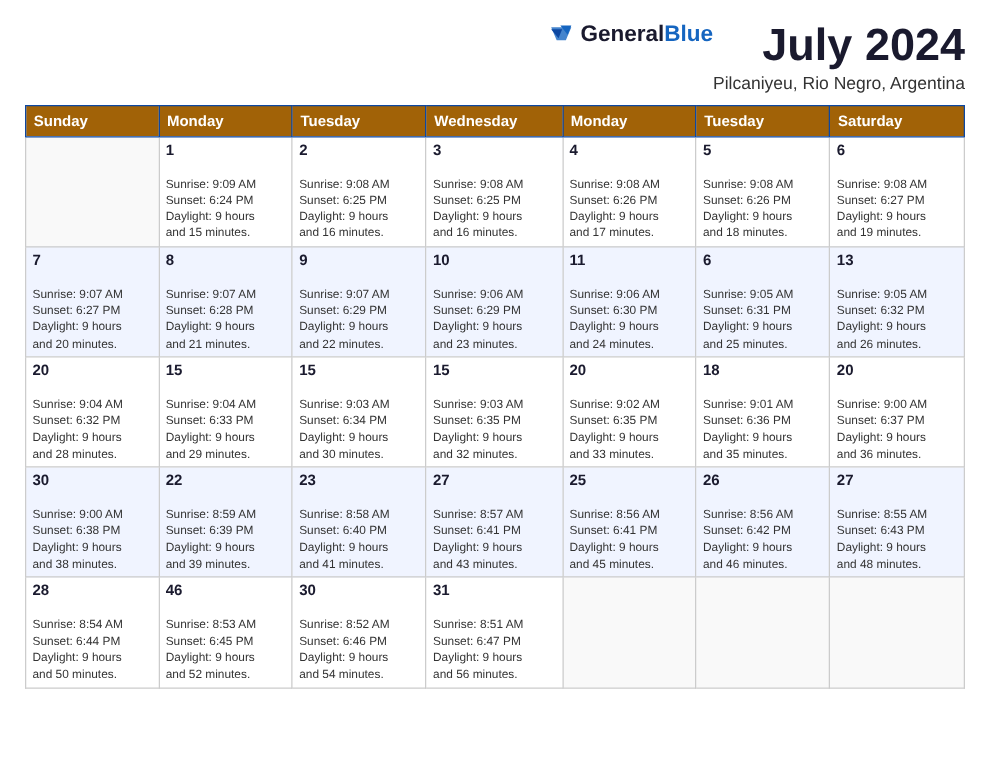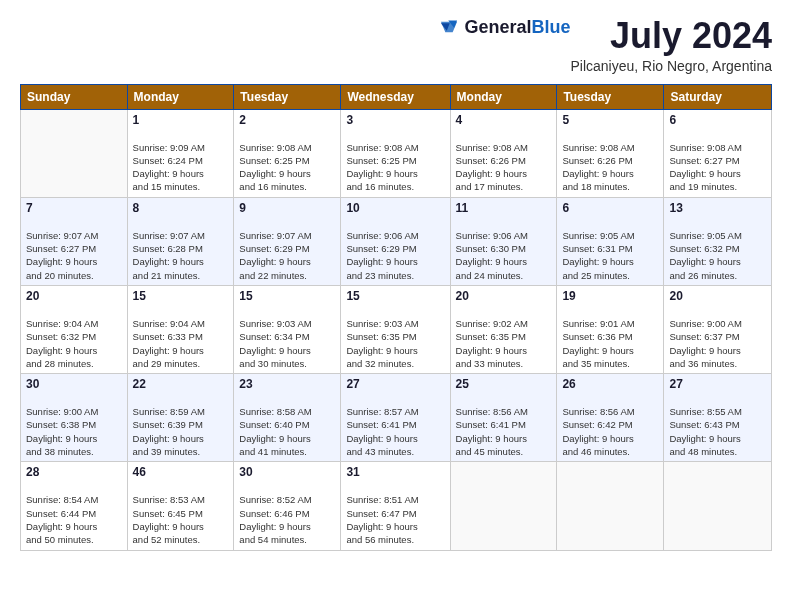--- a/index.html
+++ b/index.html
@@ -201,21 +201,21 @@
           </td>
           <td>
             <span class="day-number">15</span>
             <div class="day-info">Sunrise: 9:03 AM<br>Sunset: 6:35 PM<br>Daylight: 9 hours<br> and 32 minutes.</div>
           </td>
           <td>
             <span class="day-number">20</span>
             <div class="day-info">Sunrise: 9:02 AM<br>Sunset: 6:35 PM<br>Daylight: 9 hours<br> and 33 minutes.</div>
           </td>
           <td>
-            <span class="day-number">19</span>
+            <span class="day-number">18</span>
             <div class="day-info">Sunrise: 9:01 AM<br>Sunset: 6:36 PM<br>Daylight: 9 hours<br> and 35 minutes.</div>
           </td>
           <td>
             <span class="day-number">20</span>
             <div class="day-info">Sunrise: 9:00 AM<br>Sunset: 6:37 PM<br>Daylight: 9 hours<br> and 36 minutes.</div>
           </td>
         </tr>
         <tr class="row-alt">
           <td>
             <span class="day-number">30</span>

